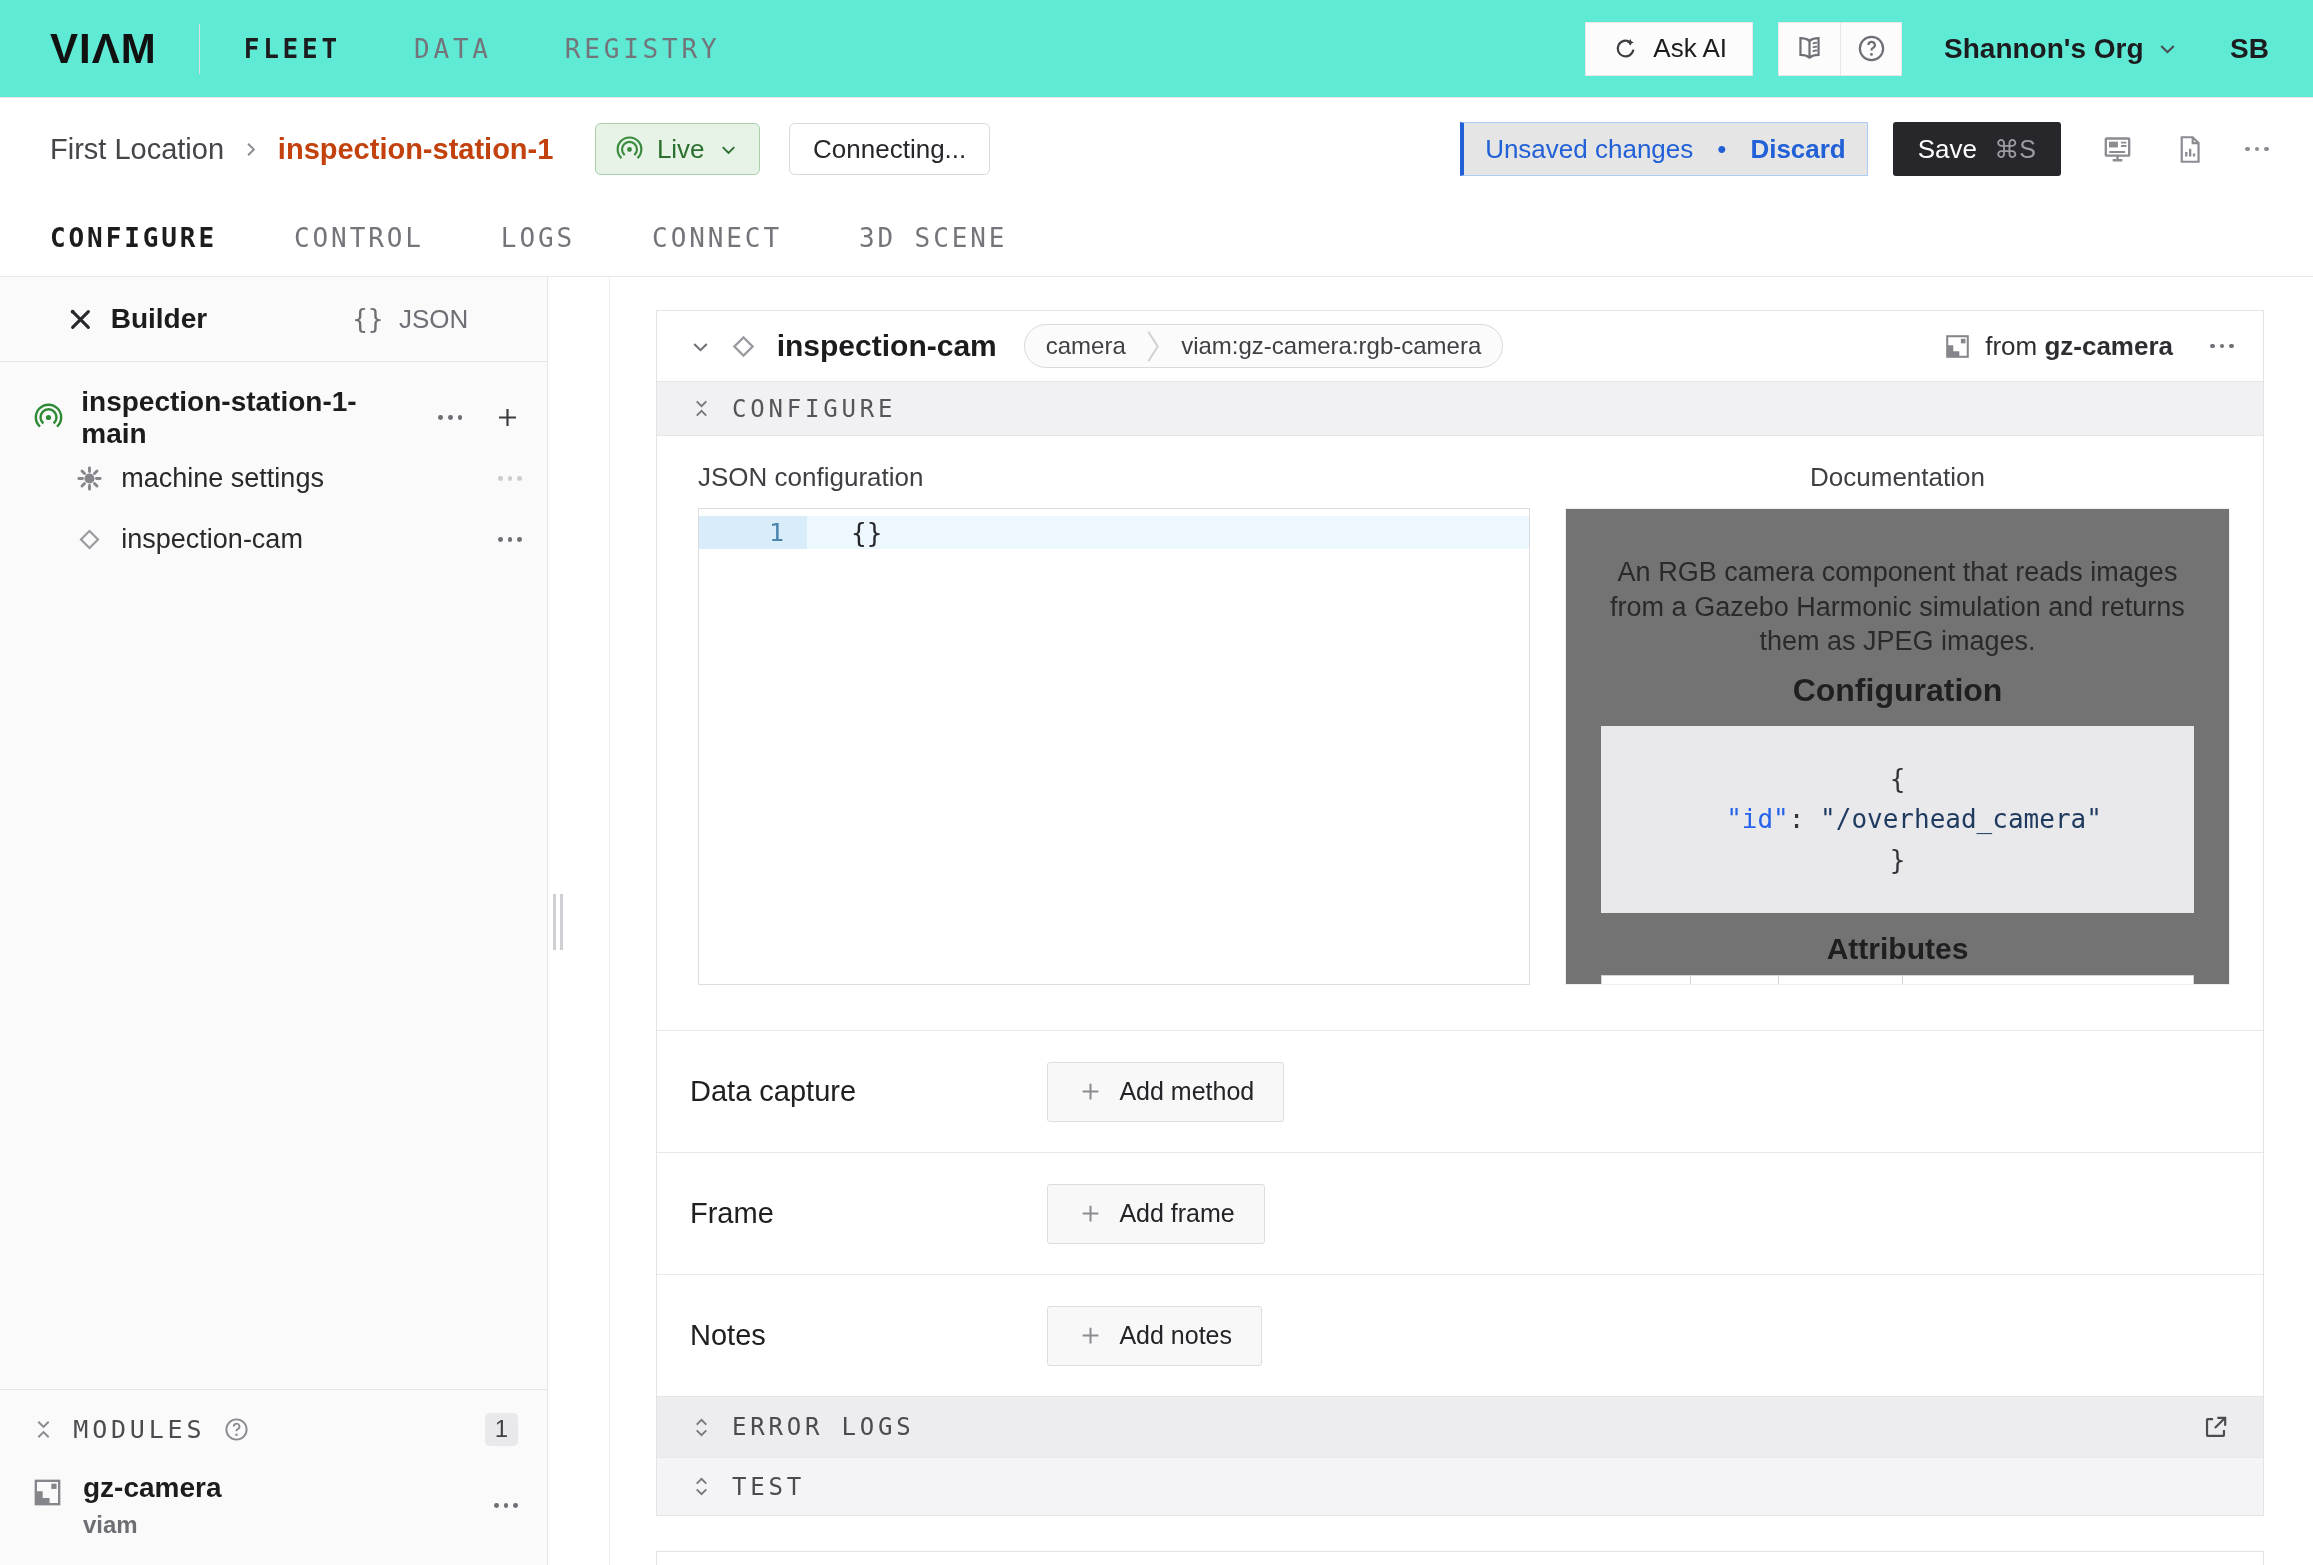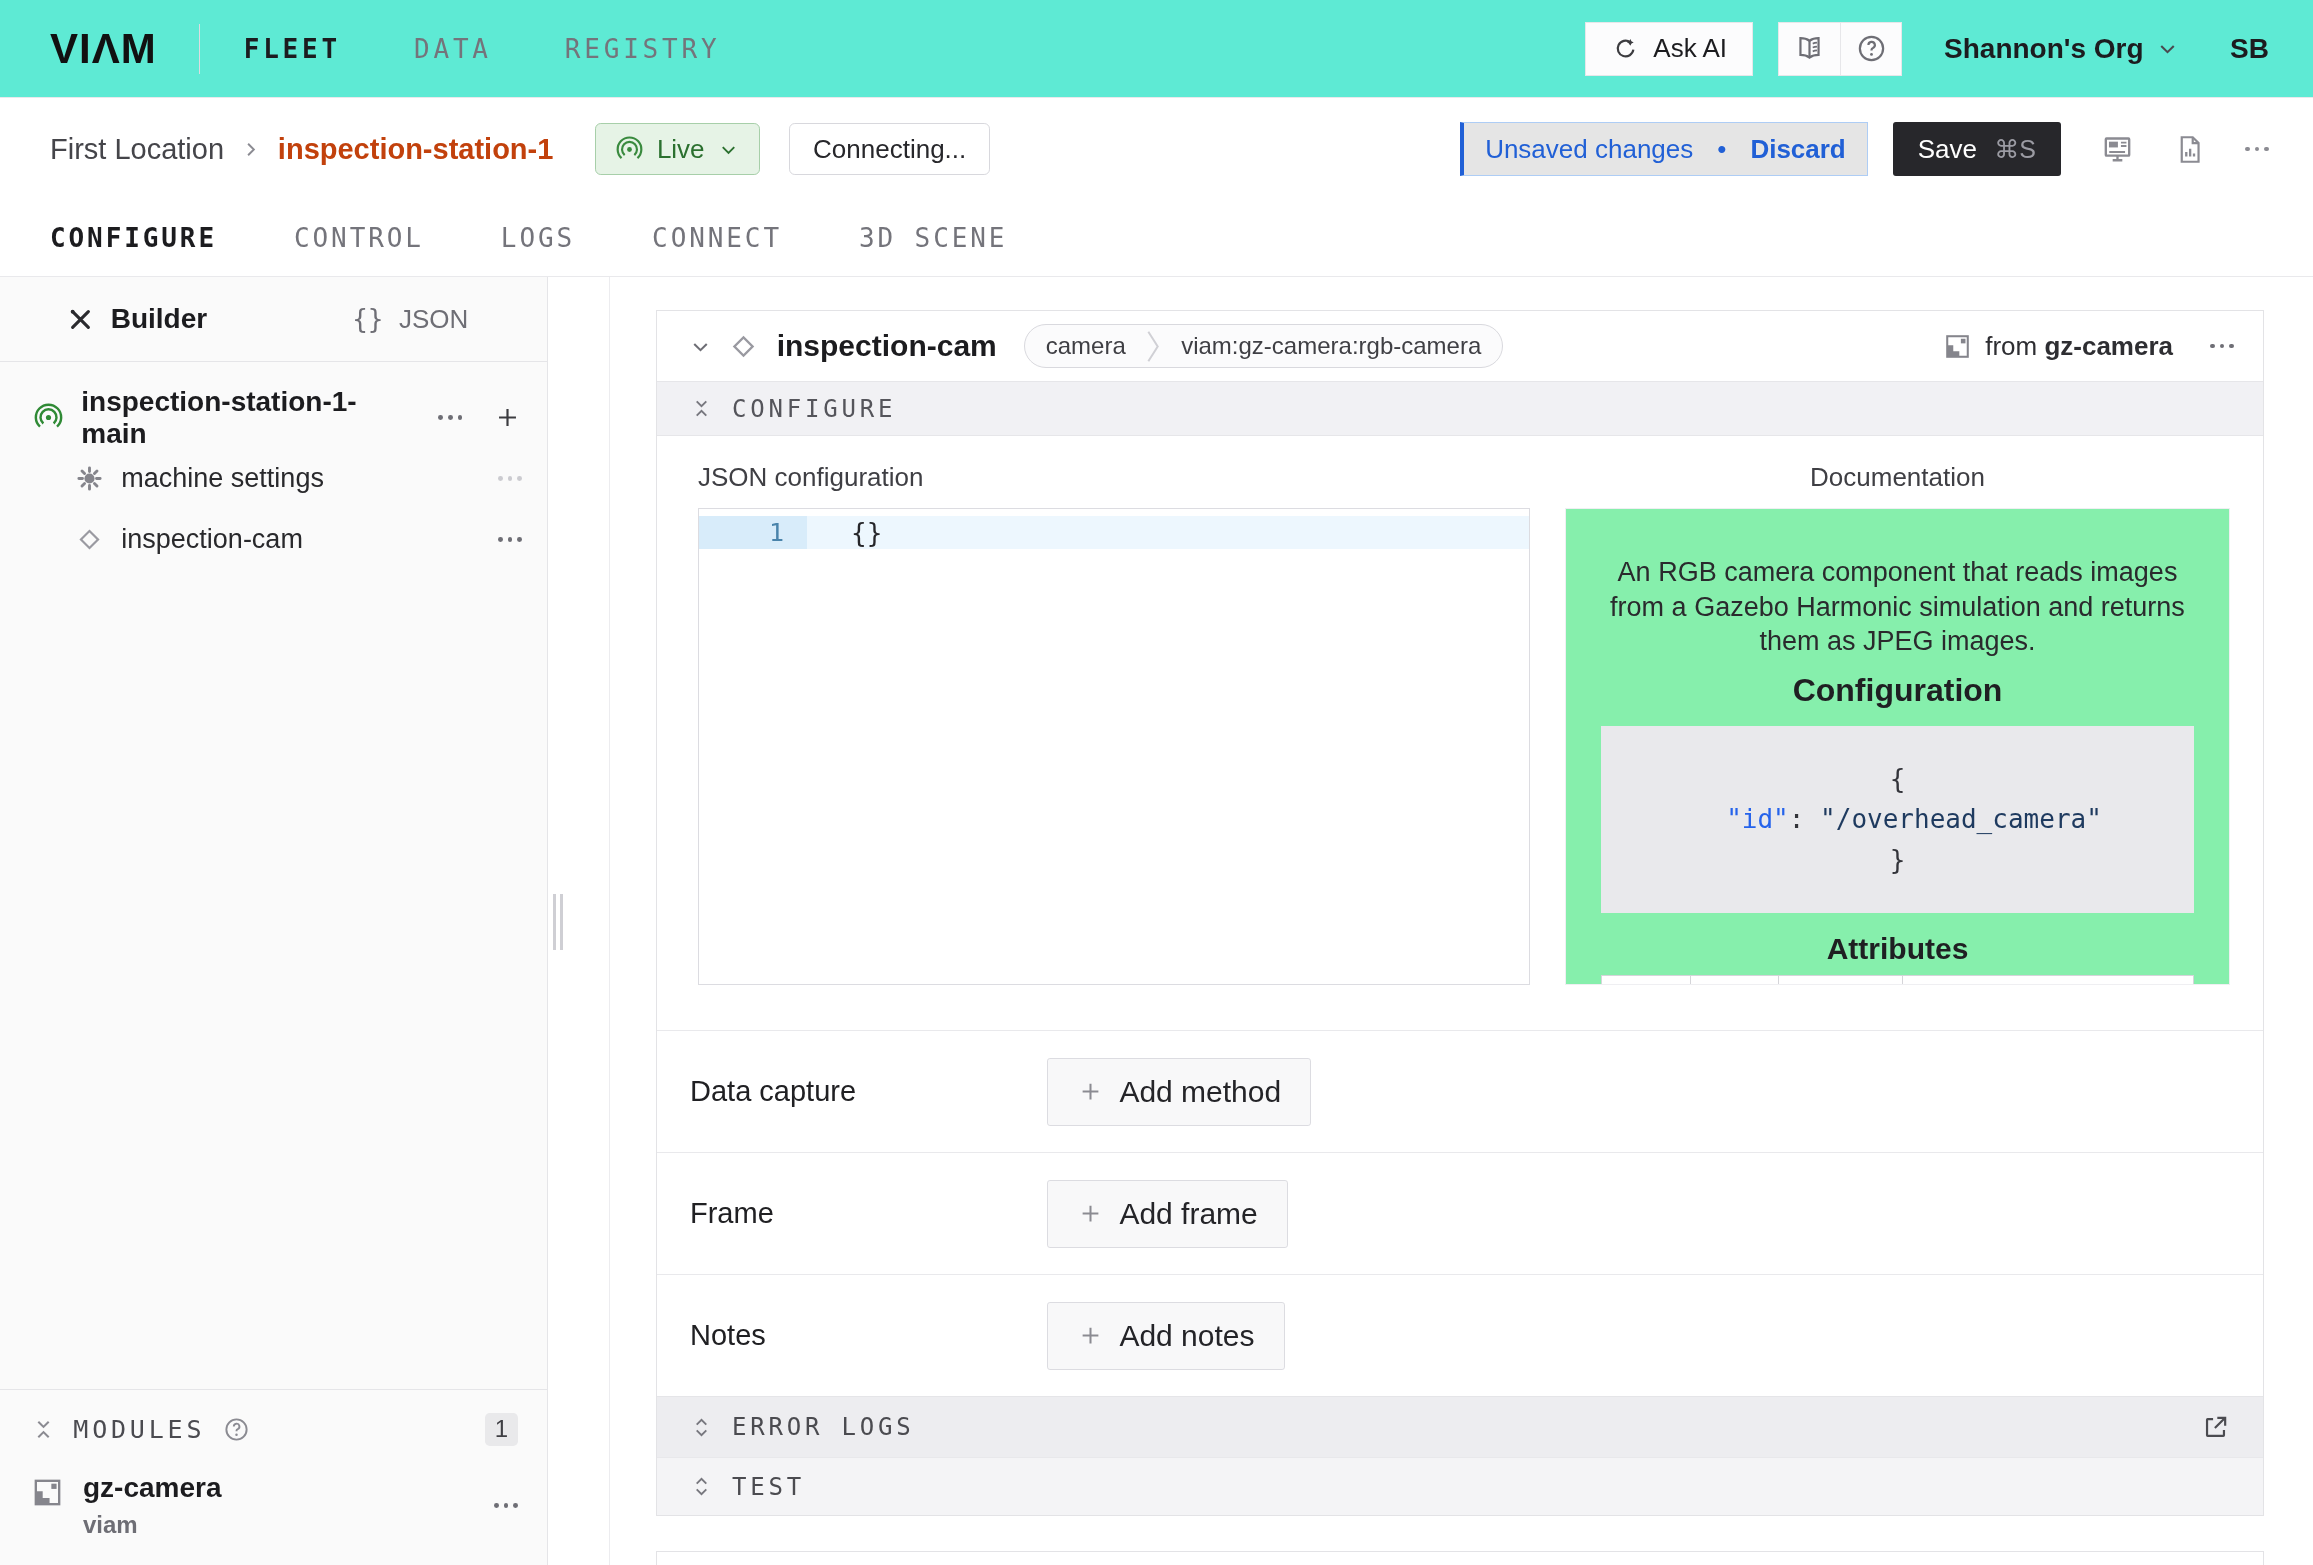--- a/index.html
+++ b/index.html
@@ -103,36 +103,36 @@
   .col-editor { width:832px; flex:none;margin-left:8px; }
   .col-doc { flex:1; min-width:0;text-align:center; }
   .panel-label { font-size:26px; color:#3f3f44; margin-bottom:15.4px; height:31px; }
   .editor { height:477px; border:1px solid #dcdce1; background:#fff; padding-top:6.7px; cursor:text; }
   .editor-row { height:33px; display:flex; }
   .gutter { width:108px; background:#d8ecfa; display:flex; justify-content:flex-end; align-items:center;
     padding-right:23px; font-size:25px; color:#4a84ab; }
   .code-line { flex:1; background:#edf7fe; display:flex; align-items:center; padding-left:44px;
     font-size:26px; color:#26262a; }
 
-  .doc-panel { height:477px; background:#86efac; border:1px solid #efeff2; overflow:hidden; padding:46px 35px 0; }
+  .doc-panel { height:477px; background:#737373; border:1px solid #efeff2; overflow:hidden; padding:46px 35px 0; }
   .doc-desc { font-size:27px; line-height:1.27; color:#2a2a2d; }
   .doc-h { margin-top:13.4px; font-size:32px; font-weight:600; color:#1f1f22; }
   .doc-code { margin-top:17.3px; background:#e9e9ec; padding:33px 29px; font-size:26px; line-height:1.55; color:#33343a; }
   .doc-code .ind { padding-left:33px; }
   .doc-code .k { color:#2563eb; }
   .doc-code .v { color:#1e3a5f; }
   .doc-attrs { margin-top:19px; font-size:30px; font-weight:600; color:#1f1f22; }
   .doc-table { margin-top:9.6px; display:flex; border:1px solid #d5d5d9; background:#fff; height:54px; }
   .doc-table .c { border-right:1px solid #d5d5d9; }
   .doc-table .c:last-child { border-right:none; }
 
   .section-row { height:122px; border-top:1px solid #e9e9ec; display:flex; align-items:center; padding:0 33px; }
   .section-label { width:357px; font-size:29px; font-weight:500; color:#202023; }
-  .add-btn { height:68px; background:#f8f8f9; border:1px solid #dcdce1; border-radius:2.9px; display:flex;
-    align-items:center; gap:15.4px; padding:0 29px; font-size:30px; color:#242428; cursor:pointer; }
+  .add-btn { height:60px; background:#f8f8f9; border:1px solid #dcdce1; border-radius:2.9px; display:flex;
+    align-items:center; gap:15.4px; padding:0 29px; font-size:25px; color:#242428; cursor:pointer; }
   .add-btn .plus { color:#8b8b92; }
 
   .error-bar { height:61px; background:#ededf0; border-top:1px solid #e5e5e8; display:flex; align-items:center;
     gap:19px; padding:0 33px; color:#77777e; }
   .error-bar span, .test-bar span { font-size:24px; letter-spacing:3.8px; color:#4b4b50; }
   .ext-link { margin-left:auto; color:#6e6e75; cursor:pointer; }
   .test-bar { height:58px; background:#f4f4f6; border-top:1px solid #e8e8eb; display:flex; align-items:center;
     gap:19px; padding:0 33px; color:#77777e; }
 
   .card2 { margin-top:35px; width:1608px; height:211px; border:1px solid #e3e3e6; background:#fff; padding:15.4px 29px 0 31px; }

